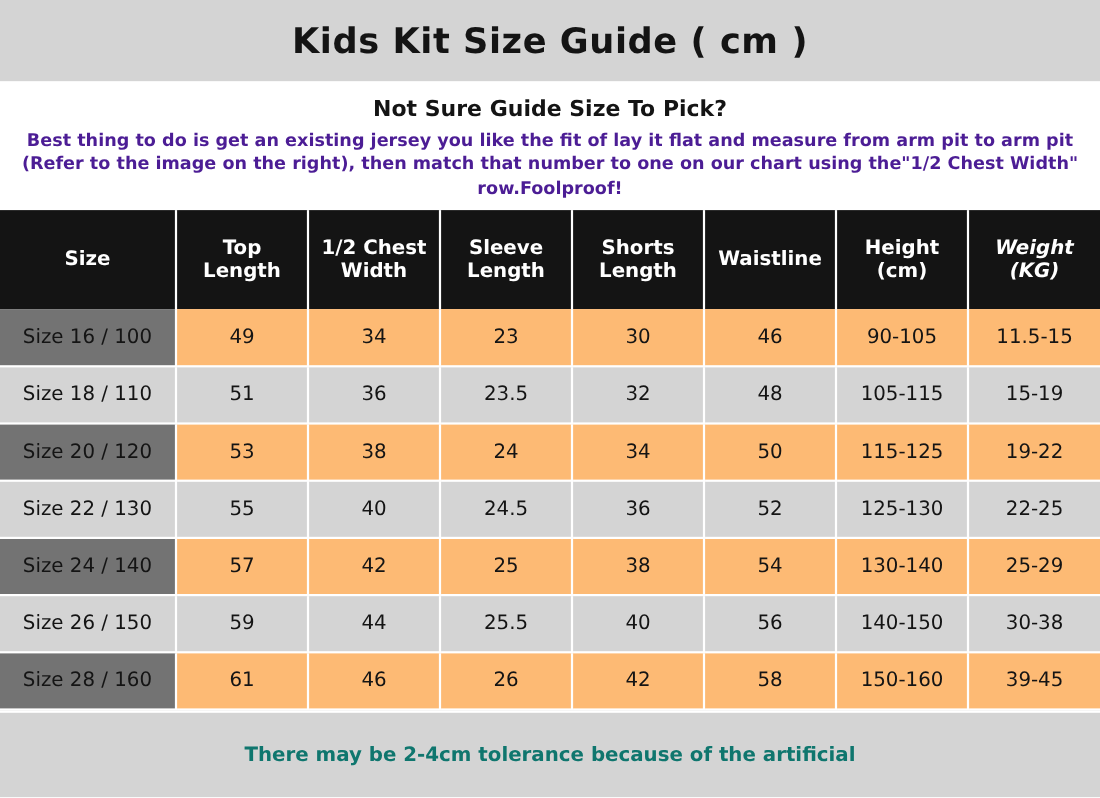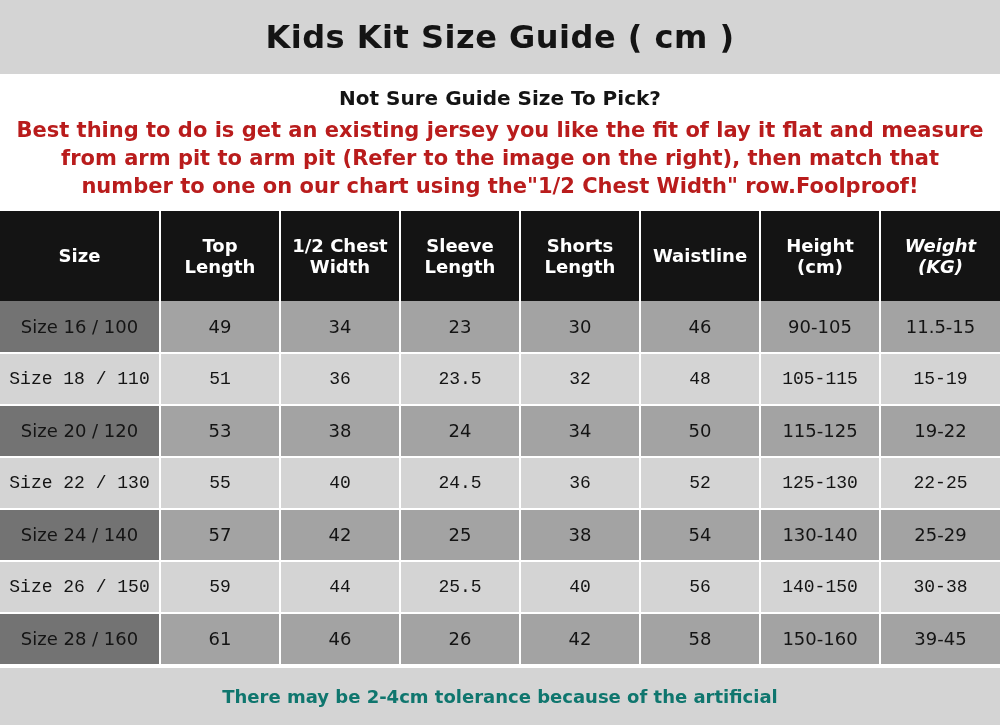--- a/index.html
+++ b/index.html
@@ -44,23 +44,23 @@
     flex: 0 0 auto;
   }
   .intro-head {
     font-size: 20px;
     font-weight: bold;
     color: #141414;
     margin-bottom: 7px;
     font-family: "DejaVu Sans", "Liberation Sans", sans-serif;
   }
   .intro-body {
-    font-size: 21px;
-    font-weight: bold;
-    color: #b91c1c;
+    font-size: 16px;
+    font-weight: bold;
+    color: #4c1d95;
     line-height: 1.33;
     max-width: 985px;
     margin: 0 auto;
     font-family: "DejaVu Sans", "Liberation Sans", sans-serif;
   }
   
   table.size-table {
     border-collapse: collapse;
     width: 1000px;
     table-layout: fixed;
@@ -83,22 +83,22 @@
     height: 52px;
     text-align: center;
     vertical-align: middle;
     font-size: 18px;
     color: #141414;
     border-right: 2px solid #ffffff;
     border-bottom: 2px solid #ffffff;
     font-family: "DejaVu Sans", "Liberation Sans", sans-serif;
   }
   table.size-table td:last-child { border-right: none; }
-  tr.row-odd td  { background: #a3a3a3; }
-  tr.row-even td { background: #d4d4d4; font-family: Liberation Mono, monospace; }
+  tr.row-odd td  { background: #fdba74; }
+  tr.row-even td { background: #d4d4d4; }
   tr.row-odd td.first-col  { background: #737373; }
   tr.row-even td.first-col { background: #d4d4d4; }
   td.first-col { font-size: 18px; }
   
   .footer-note {
     background: #d4d4d4;
     flex: 1 1 auto;
     display: flex;
     align-items: center;
     justify-content: center;

